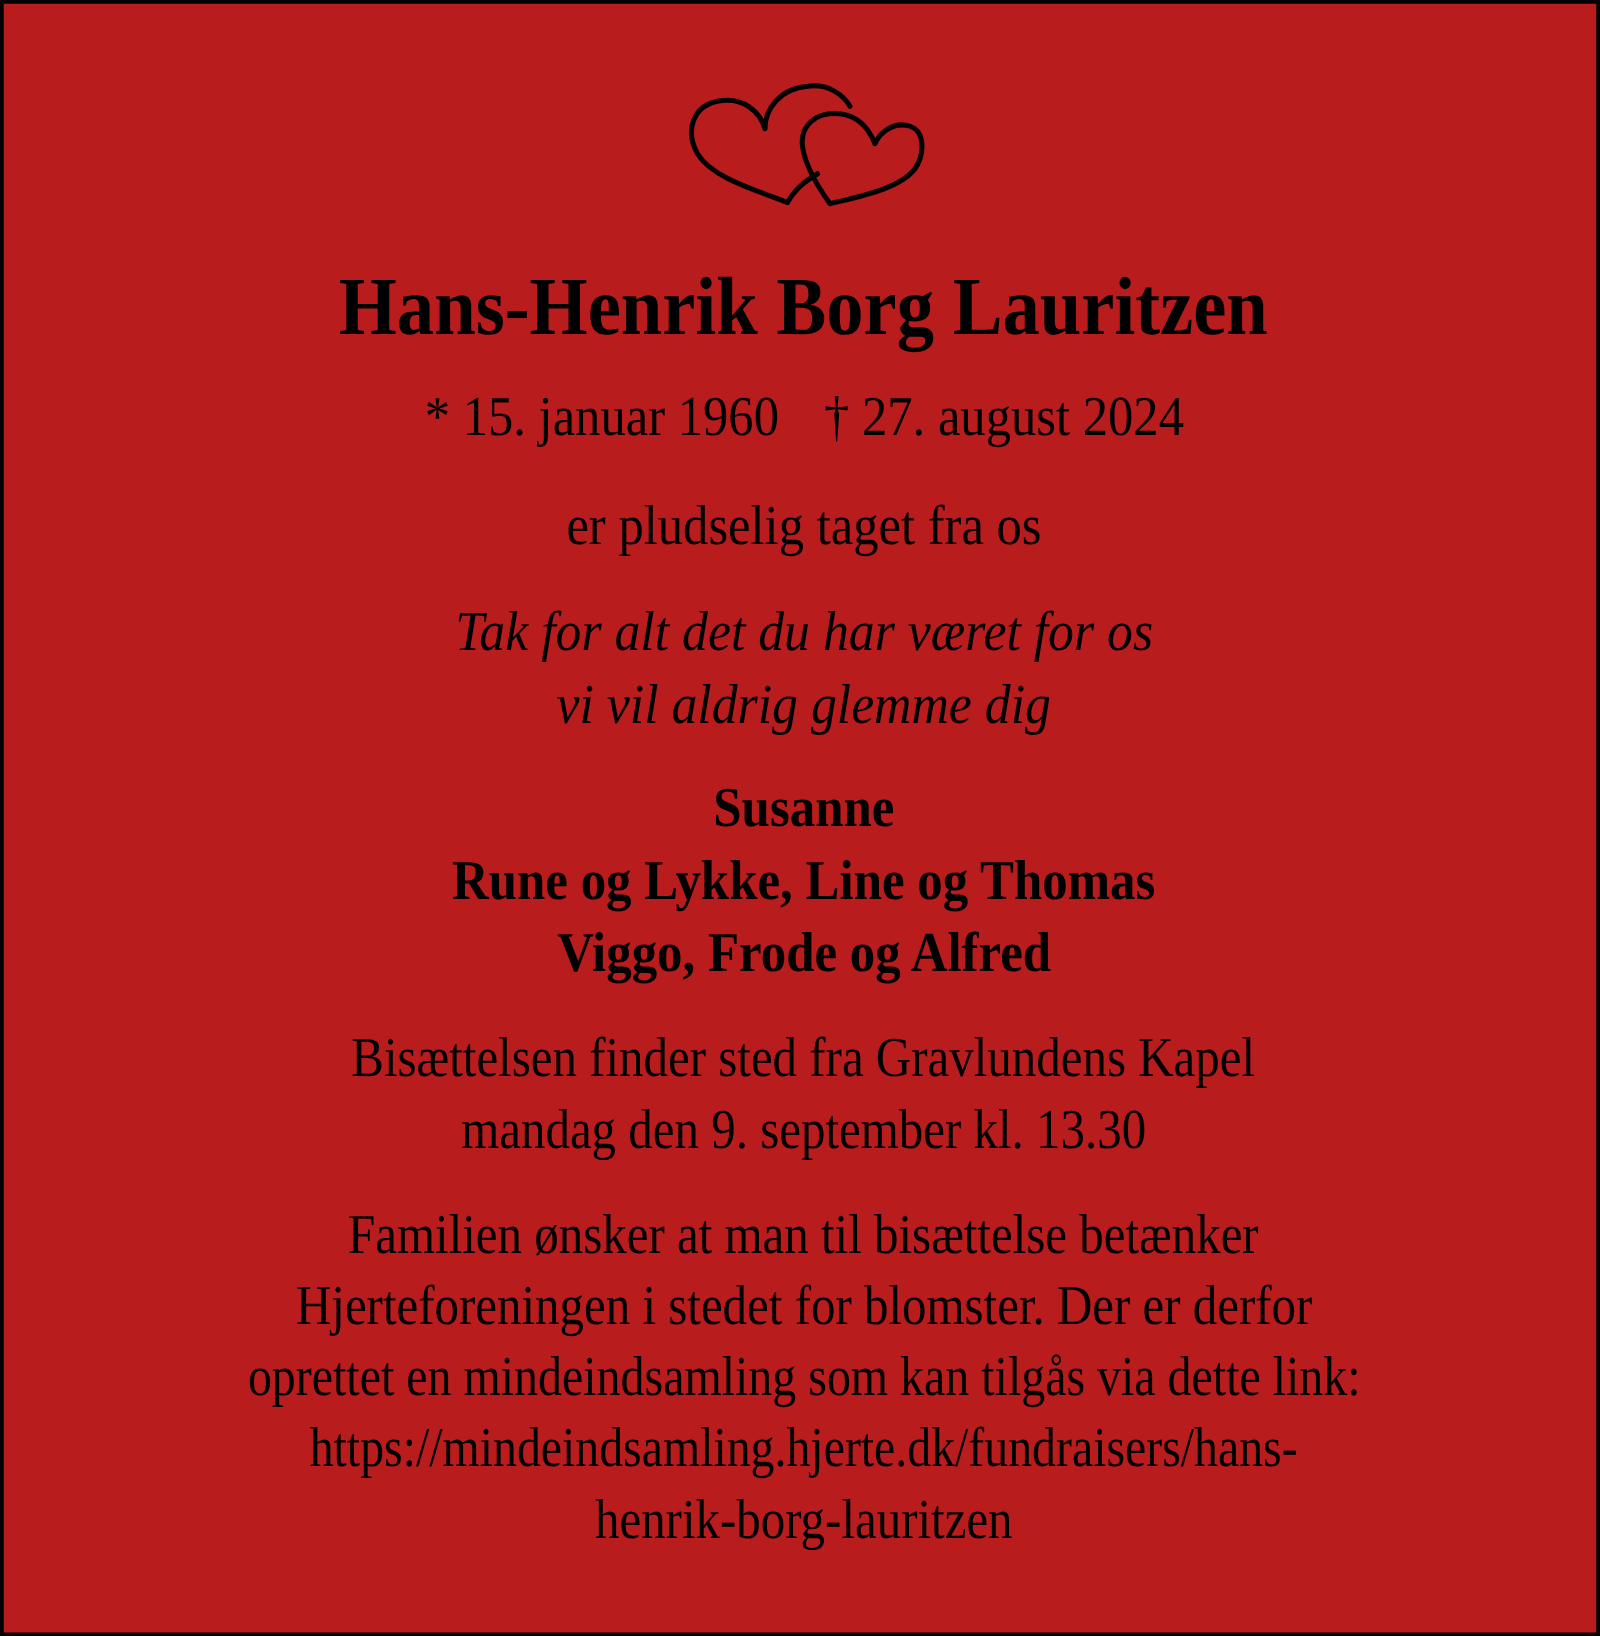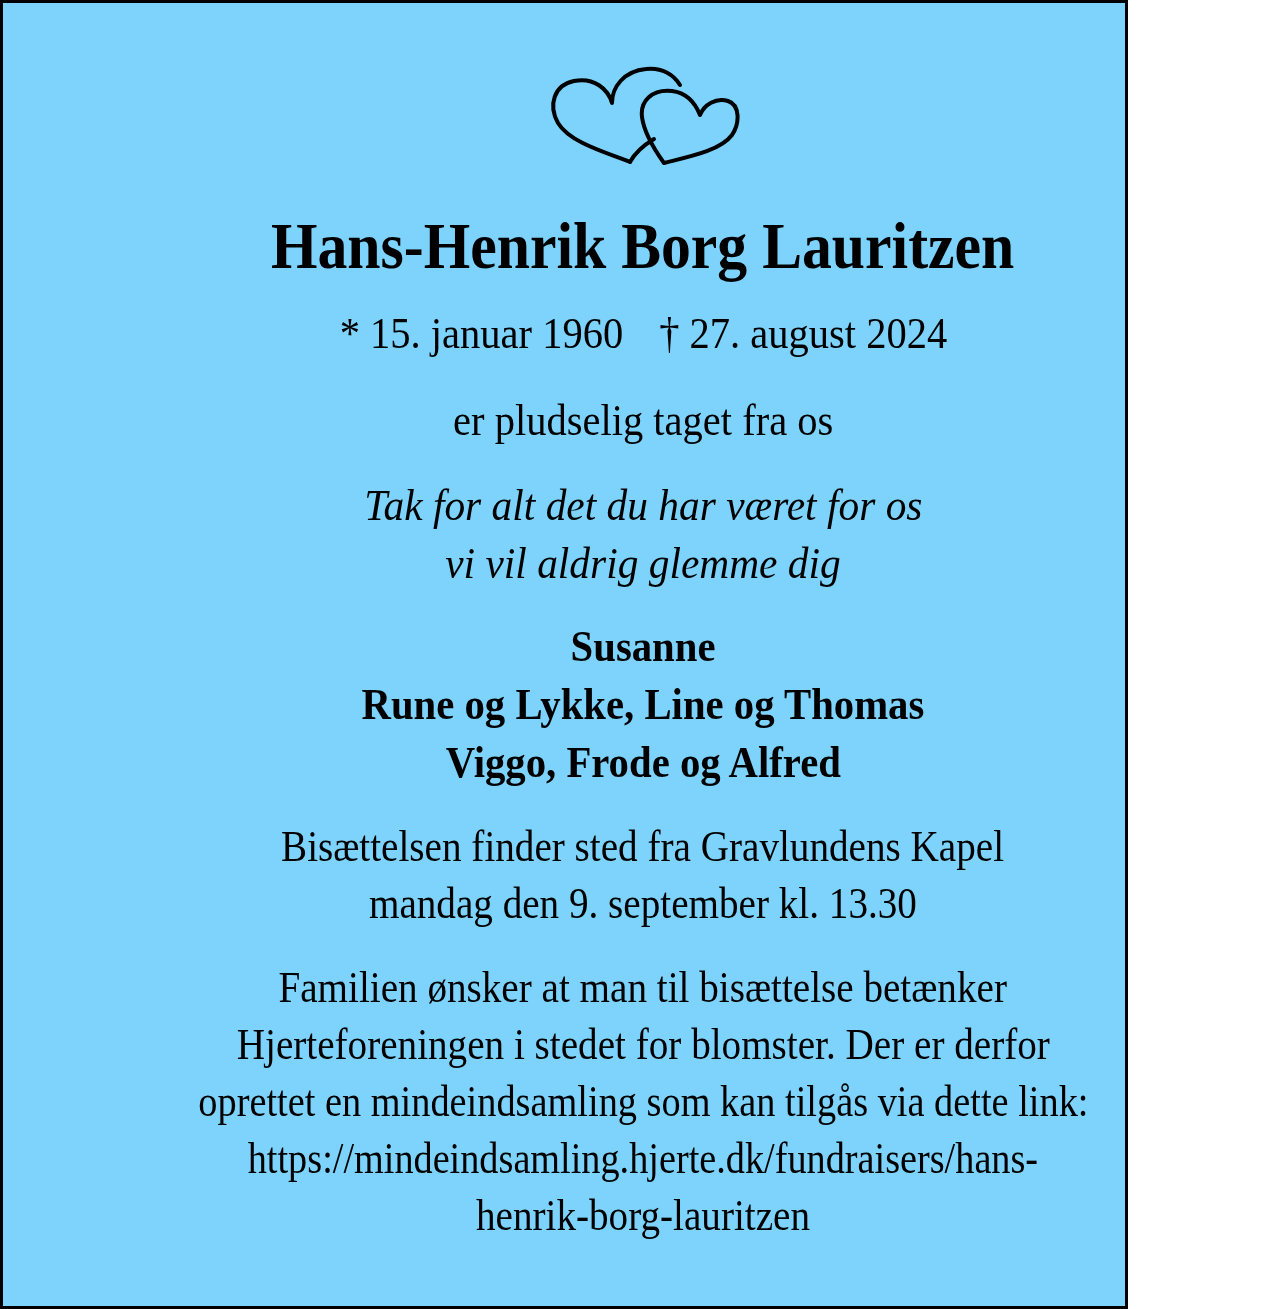--- a/index.html
+++ b/index.html
@@ -11,24 +11,24 @@
       width: 1280px;
       height: 1309px;
       position: relative;
       overflow: hidden;
       font-family: "Liberation Serif", "DejaVu Serif", serif;
       color: #000000;
     }
     .frame {
       position: absolute;
       left: 0; top: 0;
-      width: 1128px; height: 1309px;
+      width: 1280px; height: 1309px;
       box-sizing: border-box;
       border: 3px solid #000000;
-      background: #7dd3fc;
+      background: #b91c1c;
       padding-left: 14px;
     }
     .line {
       position: absolute;
       left: 0;
       width: 1280px;
       text-align: center;
       white-space: nowrap;
     }
     .line > span {

